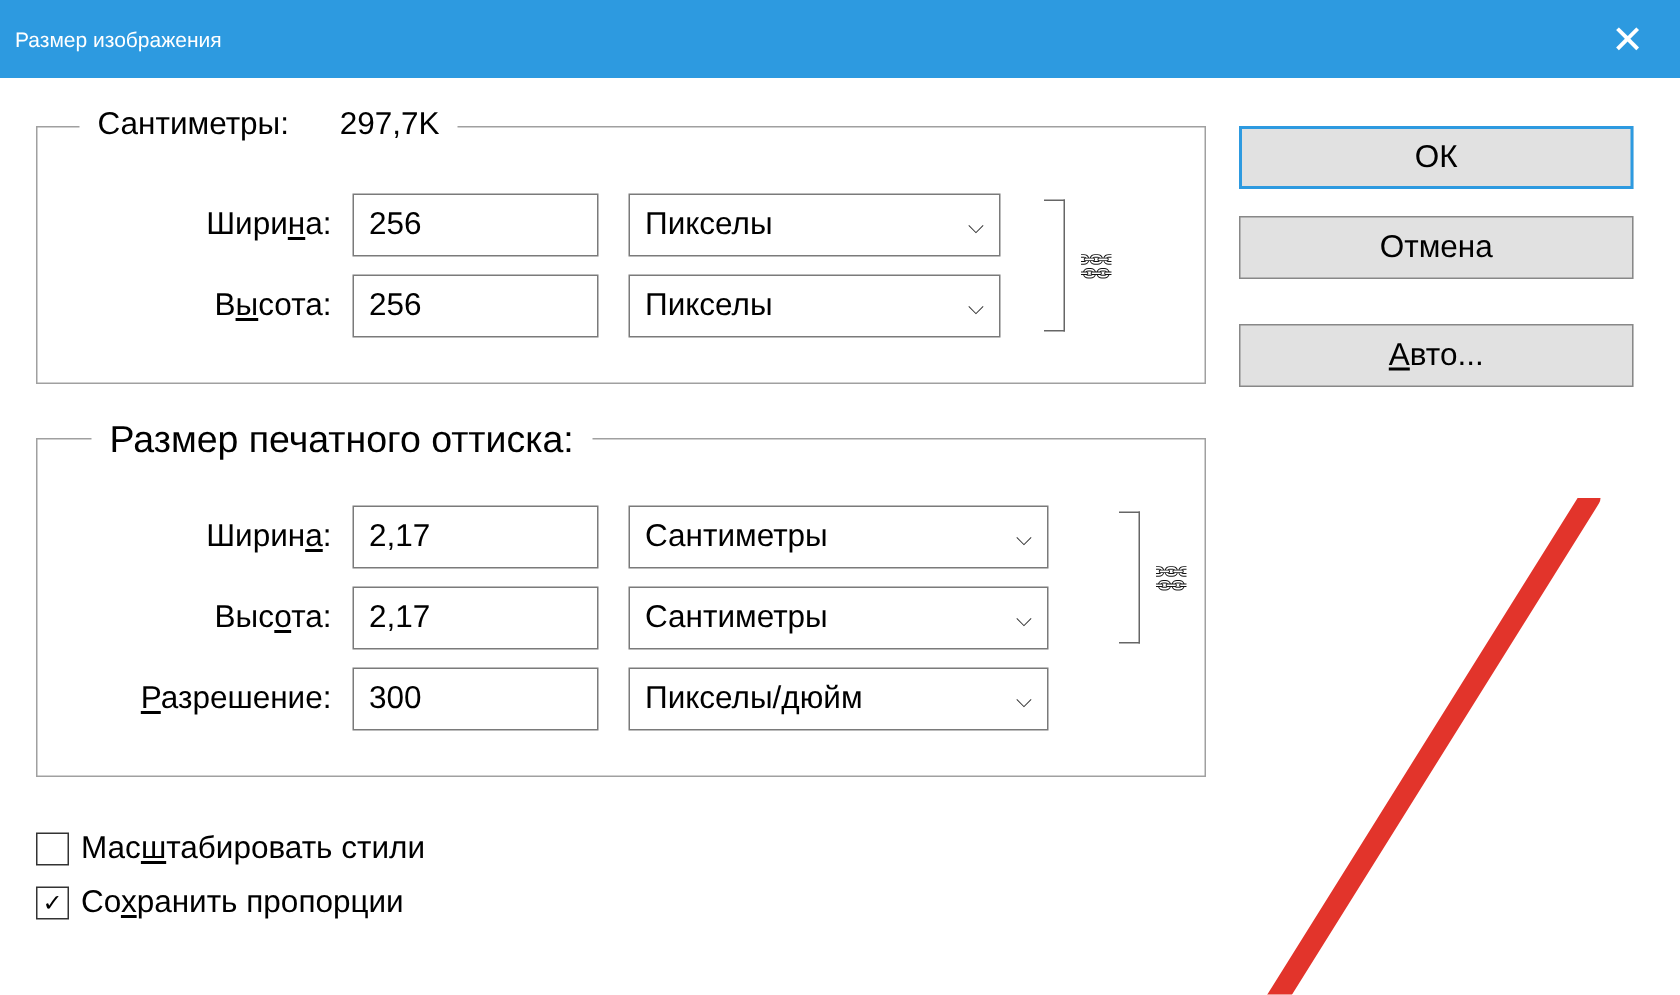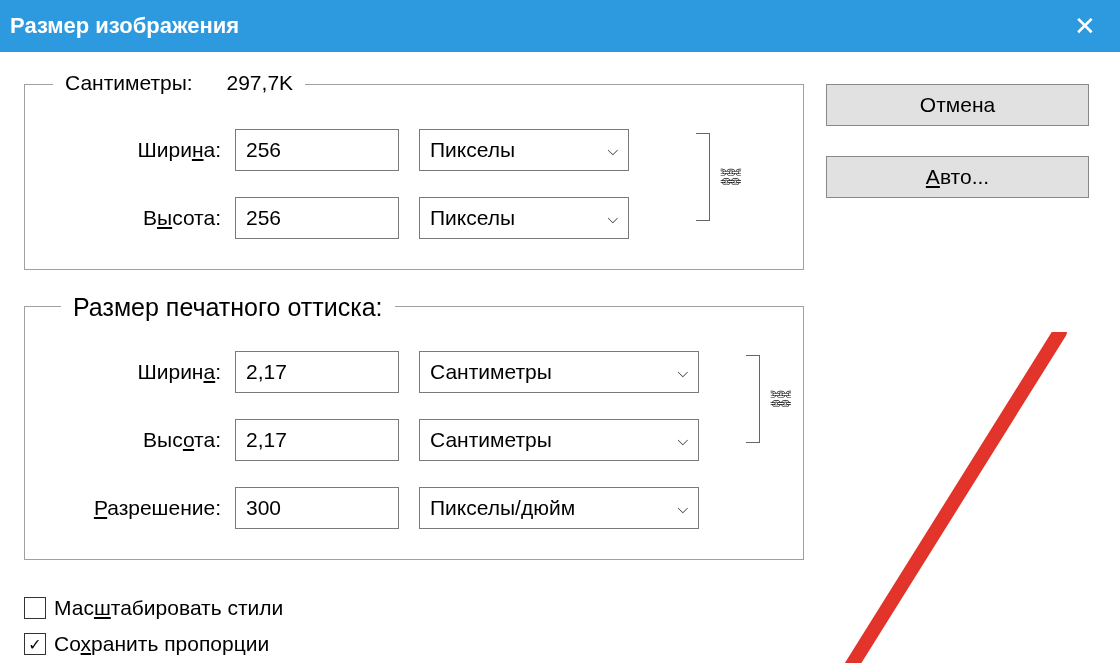--- a/index.html
+++ b/index.html
@@ -19,22 +19,22 @@
     .titlebar {
       background: #2d9ae0;
       color: #fff;
       height: 52px;
       display: flex;
       align-items: center;
       justify-content: space-between;
       padding-left: 10px;
     }
     .titlebar-title {
-      font-size: 22px;
-      font-weight: 700;
+      font-size: 14px;
+      font-weight: 400;
     }
     .close-btn {
       width: 70px;
       height: 52px;
       display: flex;
       align-items: center;
       justify-content: center;
       font-size: 26px;
       font-weight: 300;
       cursor: pointer;
@@ -80,21 +80,21 @@
     }
     .legend-value {
       margin-left: 28px;
     }
     .rows {
       padding-top: 26px;
     }
     .row {
       display: flex;
       align-items: center;
-      margin-bottom: 26px;
+      margin-bottom: 12px;
       position: relative;
     }
     .row:last-child {
       margin-bottom: 0;
     }
     .row-label {
       width: 190px;
       text-align: right;
       padding-right: 14px;
       font-size: 21px;
@@ -118,21 +118,21 @@
       border: 1px solid #7a7a7a;
       padding: 4px 10px;
       font-size: 21px;
       font-family: inherit;
       background: #fff;
       display: flex;
       align-items: center;
       justify-content: space-between;
       cursor: pointer;
     }
-    .select-sm { width: 210px; }
+    .select-sm { width: 248px; }
     .select-lg { width: 280px; }
     .chev {
       font-size: 14px;
       color: #333;
       margin-left: 8px;
     }
     .link-wrap {
       position: absolute;
       right: 60px;
       top: 32px;
@@ -309,20 +309,21 @@
         <div class="checkbox">✓</div>
         <span>
           <span>Со</span><span class="u">х</span><span>ранить пропорции</span>
         </span>
       </div>
     </div>
 
   </div>
 
   <div class="right-col">
+    <button class="btn primary">ОК</button>
     <button class="btn">Отмена</button>
     <button class="btn" style="margin-top:12px;">
       <span class="u">А</span>
         <span>вто...</span>
     </button>
   </div>
 
   <svg class="red-arrow" viewBox="0 0 300 400">
     <line x1="280" y1="0" x2="30" y2="400" stroke="#e2342b" stroke-width="14" stroke-linecap="round"></line>
   </svg>

